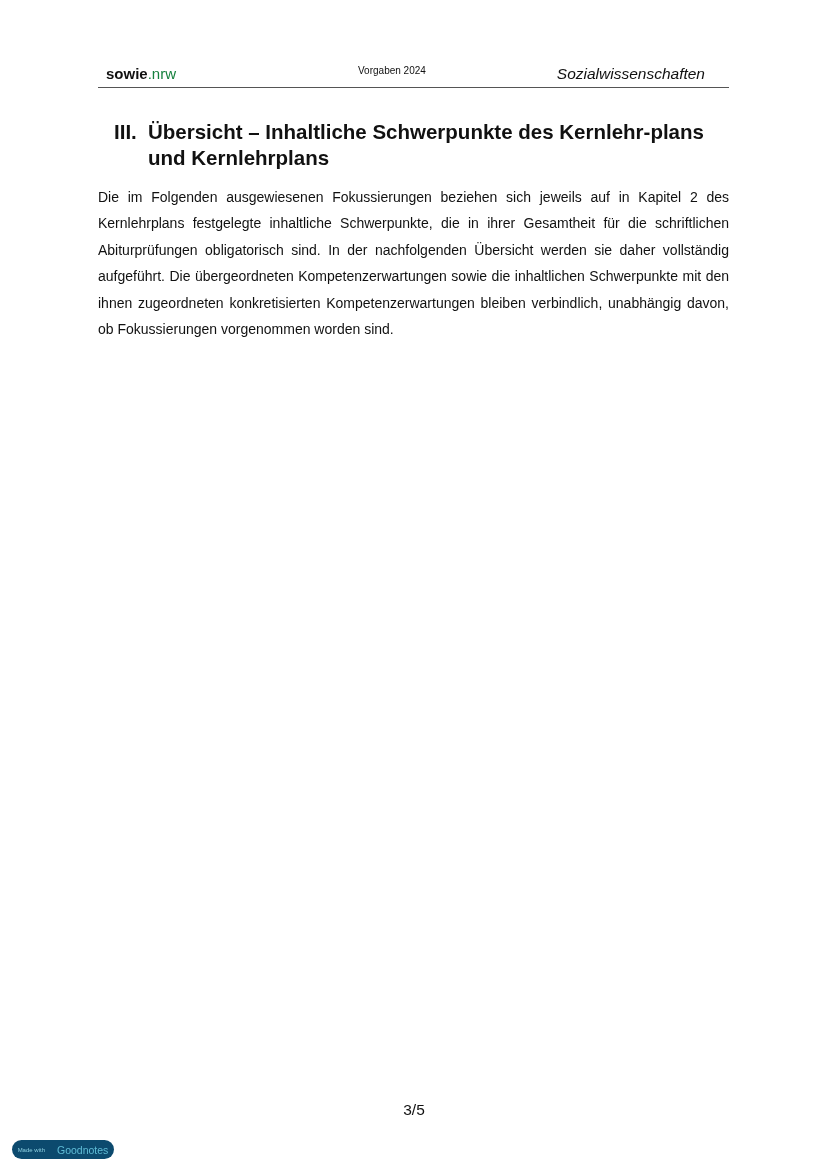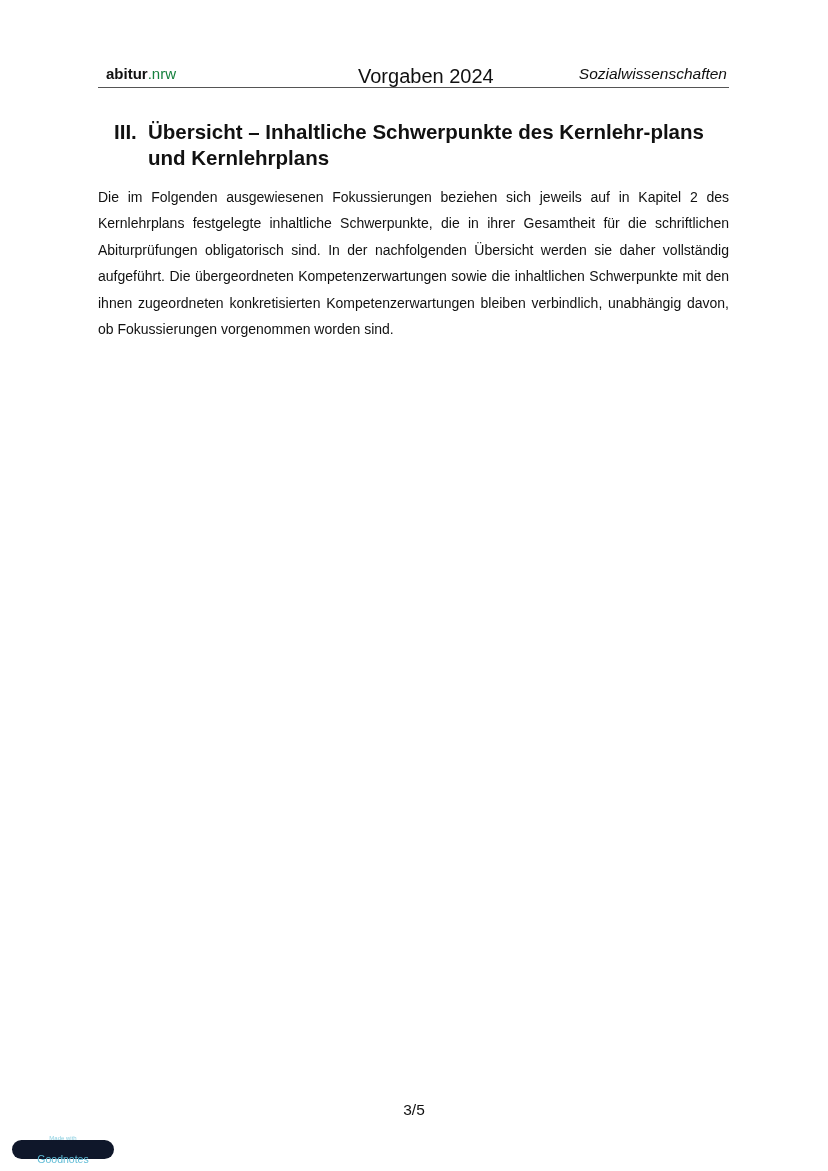--- a/index.html
+++ b/index.html
@@ -32,27 +32,27 @@
       color: #111;
     }
     .hdr-left .nrw {
       font-weight: normal;
       color: #15803d;
     }
     .hdr-center {
       position: absolute;
       left: 260px;
       top: 2px;
-      font-size: 20px;
+      font-size: 10px;
       color: #111;
       text-align: center;
     }
     .hdr-right {
       position: absolute;
-      right: 2px;
+      right: 24px;
       top: 2px;
       font-size: 15.5px;
       font-style: italic;
       color: #111;
     }
     .section-heading {
       position: absolute;
       left: 98px;
       top: 119px;
       width: 640px;
@@ -91,42 +91,41 @@
       font-size: 15.5px;
       color: #111;
     }
     .goodnotes-badge {
       position: absolute;
       left: 12px;
       top: 1140px;
       width: 102px;
       height: 19px;
       border-radius: 10px;
-      background: #0f172a;
+      background: #0c4a6e;
       display: flex;
       align-items: center;
       justify-content: center;
       gap: 12px;
       color: #6cc3d9;
-      flex-direction: column;
     }
     .goodnotes-badge .made {
       font-size: 6px;
       color: #8ccfe0;
     }
     .goodnotes-badge .brand {
       font-size: 10.5px;
       color: #5fbcd6;
     }
   </style>
 </head>
 <body>
 
 <div class="page-header">
-  <div class="hdr-left"><span>abitur</span><span class="nrw">.nrw</span></div>
+  <div class="hdr-left"><span>sowie</span><span class="nrw">.nrw</span></div>
   <div class="hdr-center">Vorgaben 2024</div>
   <div class="hdr-right">Sozialwissenschaften</div>
 </div>
 
 <div class="section-heading">
   <span class="num">III.</span>
   <span class="title">Übersicht – Inhaltliche Schwerpunkte des Kernlehr-plans und Kernlehrplans</span>
 </div>
 
 <div class="body-text">Die im Folgenden ausgewiesenen Fokussierungen beziehen sich jeweils auf in Kapitel 2 des Kernlehrplans festgelegte inhaltliche Schwerpunkte, die in ihrer Gesamtheit für die schriftlichen Abiturprüfungen obligatorisch sind. In der nachfolgenden Übersicht werden sie daher vollständig aufgeführt. Die übergeordneten Kompetenzerwartungen sowie die inhaltlichen Schwerpunkte mit den ihnen zugeordneten konkretisierten Kompetenzerwartungen bleiben verbindlich, unabhängig davon, ob Fokussierungen vorgenommen worden sind.</div>

